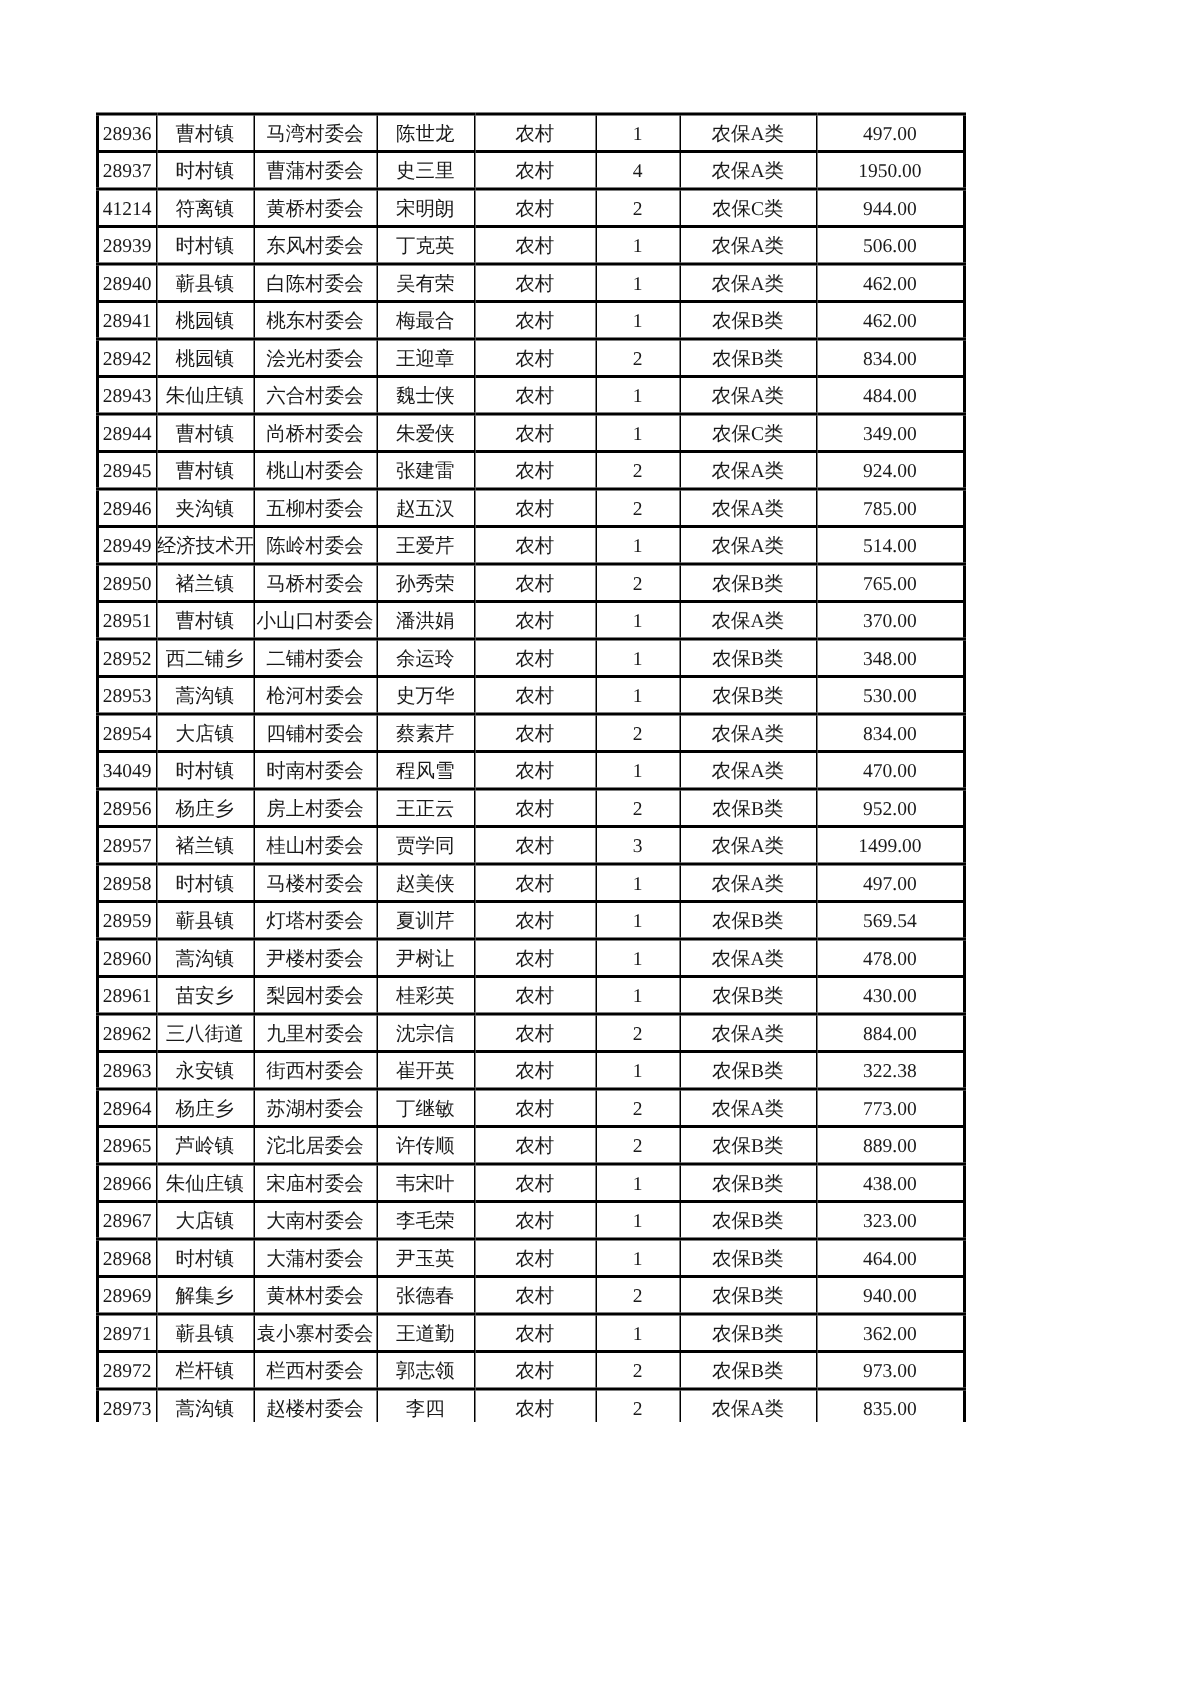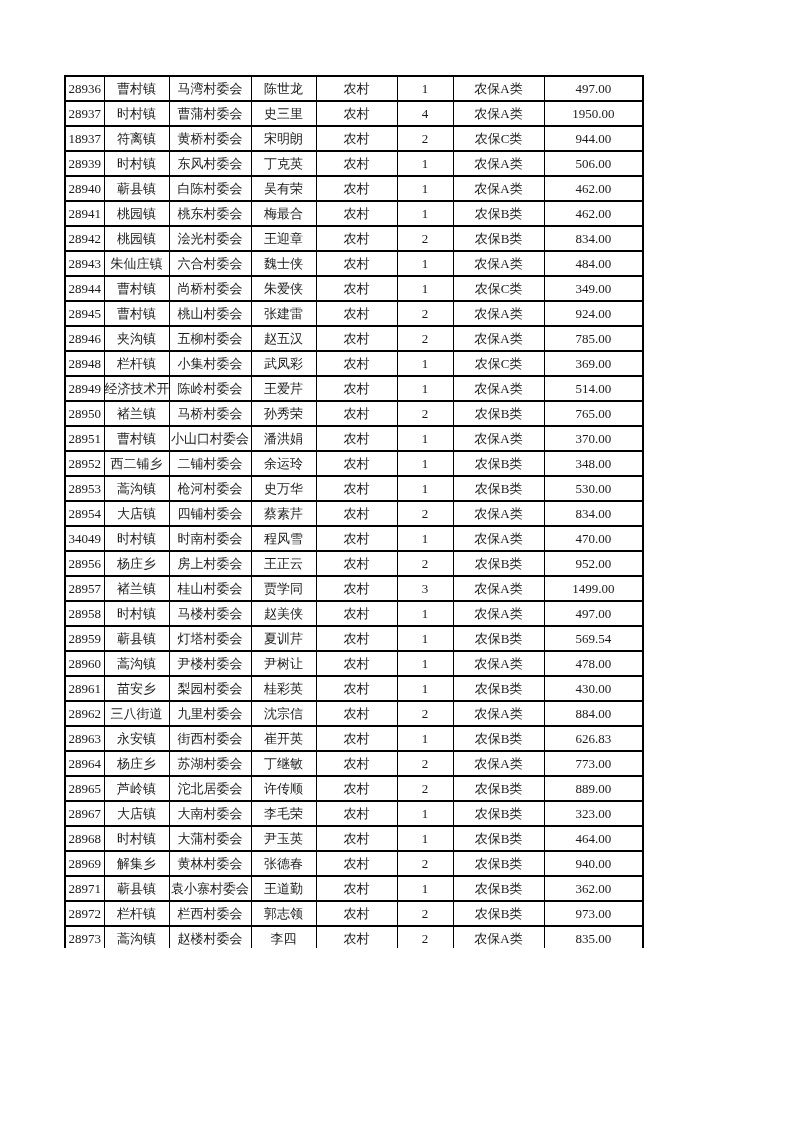--- a/index.html
+++ b/index.html
@@ -82,21 +82,21 @@
           <td>时村镇</td>
           <td>曹蒲村委会</td>
           <td>史三里</td>
           <td>农村</td>
           <td>4</td>
           <td>农保A类</td>
           <td>1950.00</td>
         </tr>
 
         <tr>
-          <td>18937</td>
+          <td>41214</td>
           <td>符离镇</td>
           <td>黄桥村委会</td>
           <td>宋明朗</td>
           <td>农村</td>
           <td>2</td>
           <td>农保C类</td>
           <td>944.00</td>
         </tr>
 
         <tr>
@@ -181,30 +181,20 @@
           <td>夹沟镇</td>
           <td>五柳村委会</td>
           <td>赵五汉</td>
           <td>农村</td>
           <td>2</td>
           <td>农保A类</td>
           <td>785.00</td>
         </tr>
 
 
-        <tr>
-          <td>28948</td>
-          <td>栏杆镇</td>
-          <td>小集村委会</td>
-          <td>武凤彩</td>
-          <td>农村</td>
-          <td>1</td>
-          <td>农保C类</td>
-          <td>369.00</td>
-        </tr>
 
         <tr>
           <td>28949</td>
           <td>经济技术开发区北杨寨</td>
           <td>陈岭村委会</td>
           <td>王爱芹</td>
           <td>农村</td>
           <td>1</td>
           <td>农保A类</td>
           <td>514.00</td>
@@ -354,21 +344,21 @@
         </tr>
 
         <tr>
           <td>28963</td>
           <td>永安镇</td>
           <td>街西村委会</td>
           <td>崔开英</td>
           <td>农村</td>
           <td>1</td>
           <td>农保B类</td>
-          <td>626.83</td>
+          <td>322.38</td>
         </tr>
 
         <tr>
           <td>28964</td>
           <td>杨庄乡</td>
           <td>苏湖村委会</td>
           <td>丁继敏</td>
           <td>农村</td>
           <td>2</td>
           <td>农保A类</td>
@@ -379,20 +369,30 @@
           <td>28965</td>
           <td>芦岭镇</td>
           <td>沱北居委会</td>
           <td>许传顺</td>
           <td>农村</td>
           <td>2</td>
           <td>农保B类</td>
           <td>889.00</td>
         </tr>
 
+        <tr>
+          <td>28966</td>
+          <td>朱仙庄镇</td>
+          <td>宋庙村委会</td>
+          <td>韦宋叶</td>
+          <td>农村</td>
+          <td>1</td>
+          <td>农保B类</td>
+          <td>438.00</td>
+        </tr>
 
         <tr>
           <td>28967</td>
           <td>大店镇</td>
           <td>大南村委会</td>
           <td>李毛荣</td>
           <td>农村</td>
           <td>1</td>
           <td>农保B类</td>
           <td>323.00</td>

